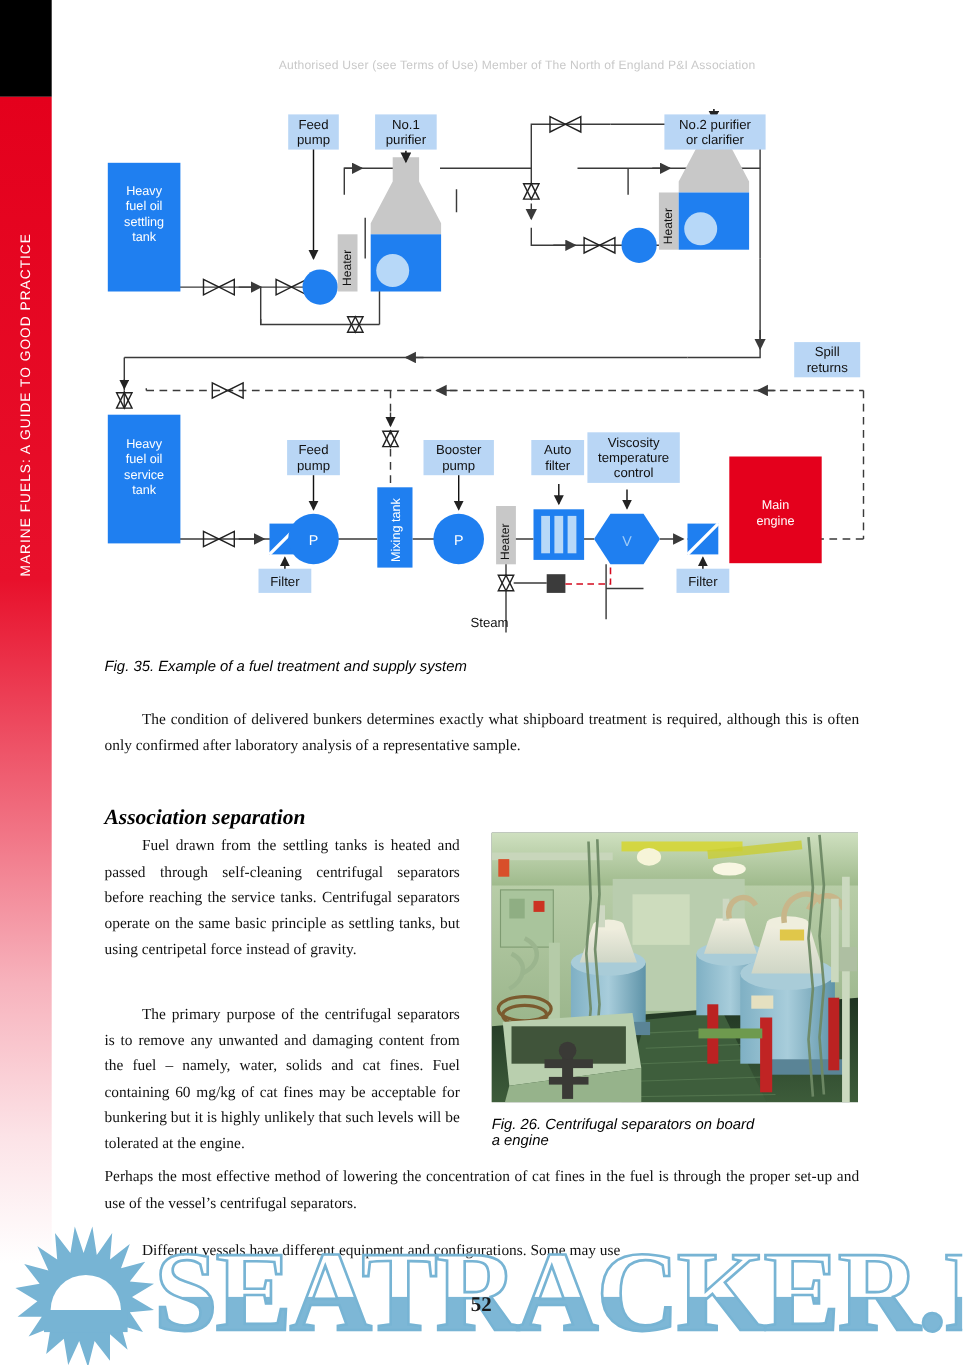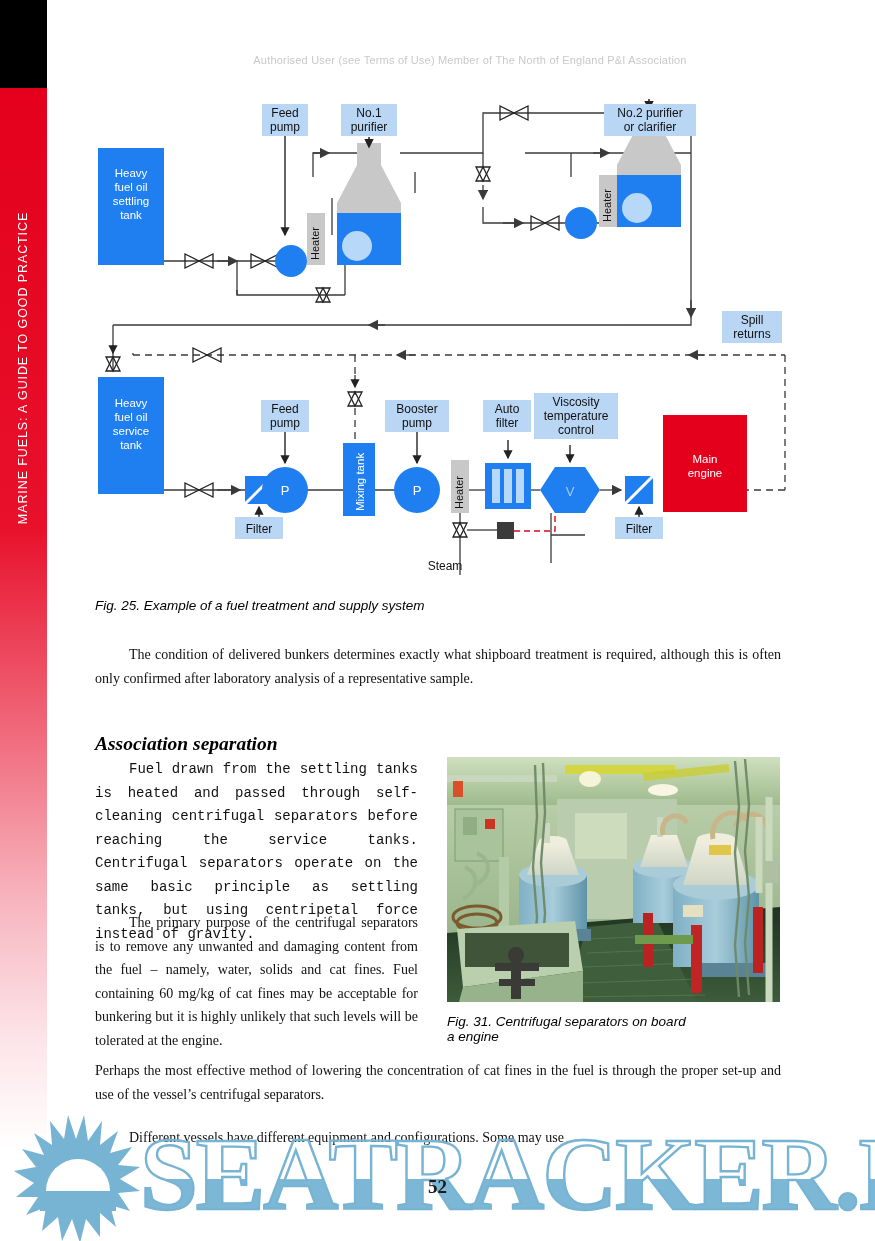--- a/index.html
+++ b/index.html
@@ -63,21 +63,21 @@
     text-align:justify;
     text-justify:inter-word;
   }
   #para1{left:95px;top:643px;width:686px;text-indent:34px;}
   #section-head{
     position:absolute;left:95px;top:733px;
     font-family:"Liberation Serif", serif;
     font-weight:bold;font-style:italic;
     font-size:19.5px;color:#000;
   }
-  #para2{left:95px;top:758px;width:323px;text-indent:34px;font-family:Liberation Mono, monospace;}
+  #para2{left:95px;top:758px;width:323px;text-indent:34px;}
   #para3{left:95px;top:911px;width:323px;text-indent:34px;}
   #para4{left:95px;top:1059px;width:686px;}
   #para5{left:95px;top:1126px;width:686px;text-indent:34px;}
   
   #photo26{
     position:absolute;left:447px;top:757px;width:333px;height:245px;
     overflow:hidden;background:#2f4a2a;
   }
   #fig26-caption{left:447px;top:1014px;width:340px;line-height:15px;}
   
@@ -346,21 +346,21 @@
   <rect x="150" y="422" width="48" height="22" fill="#b9d6f5"></rect>
   <text x="174" y="438" text-anchor="middle" font-family="Liberation Sans, sans-serif" font-size="12" fill="#111">Filter</text>
 
   <rect x="530" y="422" width="48" height="22" fill="#b9d6f5"></rect>
   <text x="554" y="438" text-anchor="middle" font-family="Liberation Sans, sans-serif" font-size="12" fill="#111">Filter</text>
 
   <text x="360" y="475" text-anchor="middle" font-family="Liberation Sans, sans-serif" font-size="12" fill="#111">Steam</text>
 </svg>
 </div>
 
-<div class="fig-caption" id="fig25-caption">Fig. 25. Example of a fuel treatment and supply system</div>
+<div class="fig-caption" id="fig25-caption">Fig. 35. Example of a fuel treatment and supply system</div>
 
 <div class="body-p" id="para1">The condition of delivered bunkers determines exactly what shipboard treatment is required, although this is often only confirmed after laboratory analysis of a representative sample.</div>
 
 <div id="section-head">Association separation</div>
 
 <div class="body-p" id="para2">Fuel drawn from the settling tanks is heated and passed through self-cleaning centrifugal separators before reaching the service tanks. Centrifugal separators operate on the same basic principle as settling tanks, but using centripetal force instead of gravity.</div>
 <div class="body-p" id="para3">The primary purpose of the centrifugal separators is to remove any unwanted and damaging content from the fuel – namely, water, solids and cat fines. Fuel containing 60 mg/kg of cat fines may be acceptable for bunkering but it is highly unlikely that such levels will be tolerated at the engine.</div>
 <div class="body-p" id="para4">Perhaps the most effective method of lowering the concentration of cat fines in the fuel is through the proper set-up and use of the vessel’s centrifugal separators.</div>
 <div class="body-p" id="para5">Different vessels have different equipment and configurations. Some may use</div>
 
@@ -483,21 +483,21 @@
 
     <g stroke="#cbd9bf" stroke-width="7" fill="none">
       <path d="M322,40 L322,245"></path>
       <path d="M312,60 L312,136"></path>
     </g>
     <rect x="316" y="104" width="16" height="22" fill="#aebfa2"></rect>
   </svg>
 </div>
 
 <div class="fig-caption" id="fig26-caption">
-  <span>Fig. 31. Centrifugal separators on board</span><br>
+  <span>Fig. 26. Centrifugal separators on board</span><br>
   <span>a engine</span>
 </div>
 
 <div id="watermark">
   <svg width="875" height="136" viewBox="0 0 875 136" xmlns="http://www.w3.org/2000/svg">
     <g fill="#77b4d4">
       <g>
         <polygon points="68,10 76,34 84,10 88,36 102,16 100,40 118,26 110,48 132,42 118,60 140,62 120,74 140,86 118,88 130,106 110,100 116,122 100,108 100,132 86,114 80,138 72,114 62,136 58,112 42,126 46,102 26,110 38,92 16,92 34,78 14,66 36,62 22,44 44,50 34,28 52,40 50,16 64,34"></polygon>
       </g>
       <path d="M46,86 A32,32 0 0 1 110,86 z" fill="#ffffff"></path>

